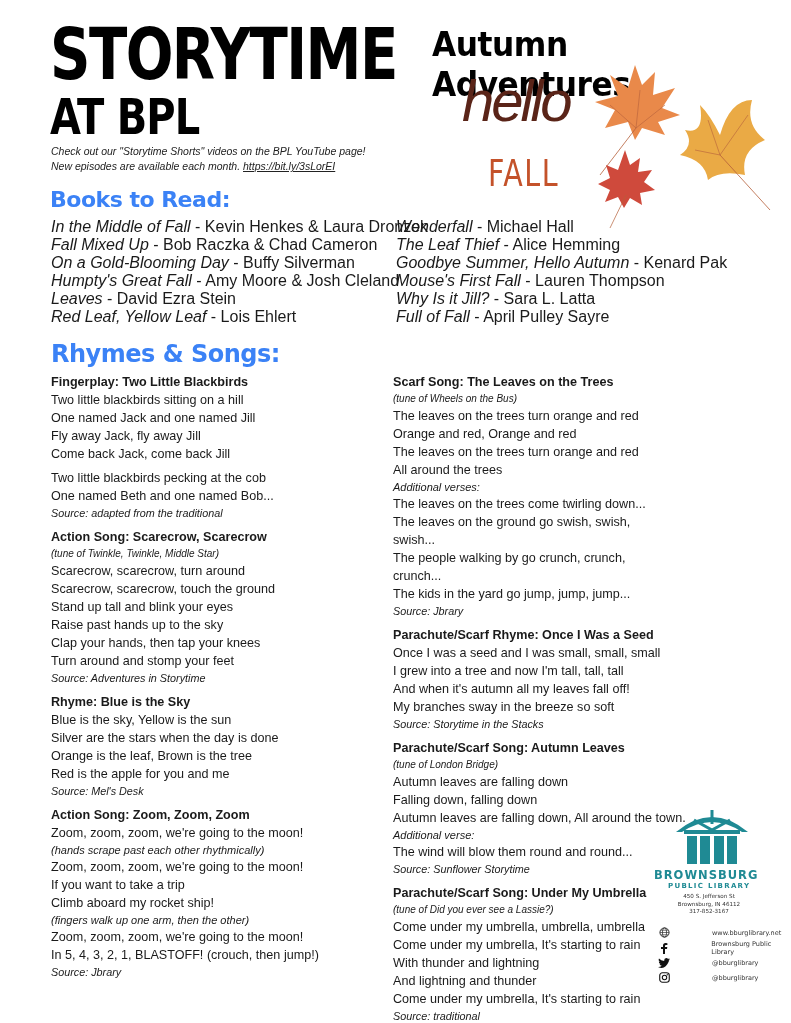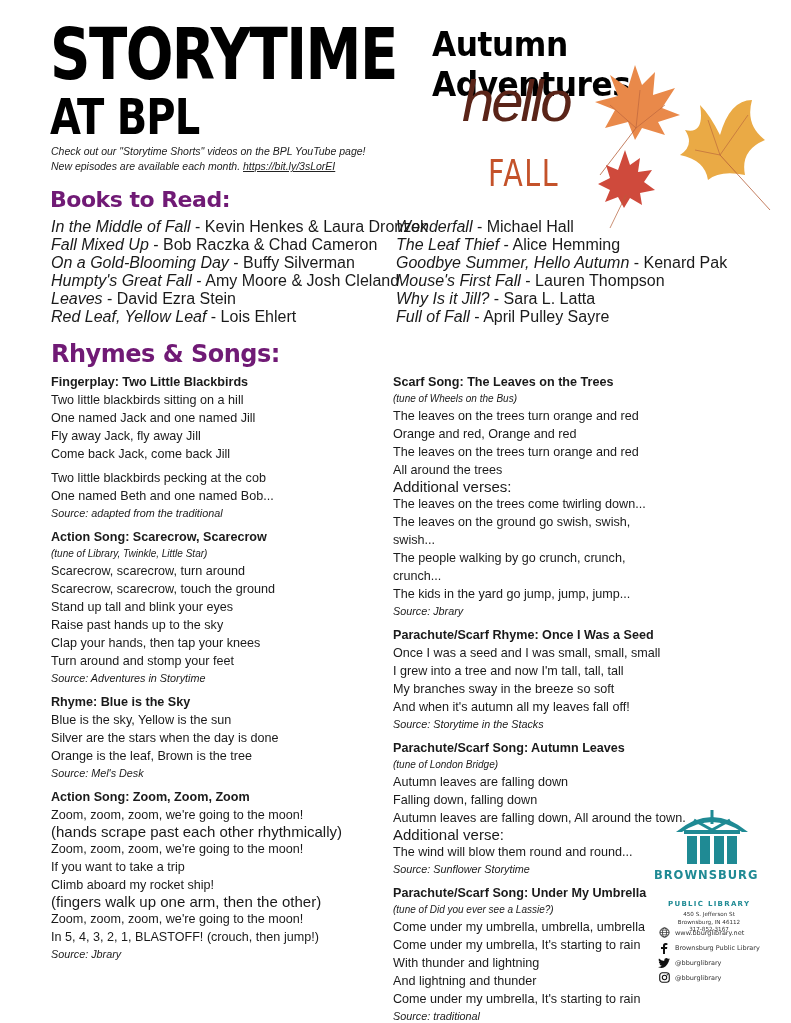--- a/index.html
+++ b/index.html
@@ -15,49 +15,49 @@
   .intro a { color: #222; text-decoration: underline; margin-top: 40px; }
 
   .autumn-title { left: 432px; top: 24px; font-family: "DejaVu Sans", sans-serif; font-weight: bold;
                   font-size: 34px; line-height: 40px; color: #000; letter-spacing: -0.5px; transform: scaleX(0.92); transform-origin: left top; }
   .hello { left: 462px; top: 70px; font-family: Liberation Sans, sans-serif; font-style: italic;
            font-size: 58px; line-height: 62px; color: #5a2418; letter-spacing: -3px; }
   .fall { left: 488px; top: 150px; font-family: "DejaVu Sans", sans-serif; font-size: 38px; line-height: 46px;
           color: #c4522a; letter-spacing: 2px; transform: scaleX(0.75); transform-origin: left top; }
   .leaves { left: 580px; top: 60px; width: 200px; height: 170px; }
 
-  .section-h { font-family: "DejaVu Sans", sans-serif; font-weight: bold; font-size: 22px; line-height: 28px; color: #701a75; letter-spacing: -0.5px; }
+  .section-h { font-family: "DejaVu Sans", sans-serif; font-weight: bold; font-size: 22px; line-height: 28px; color: #3b82f6; letter-spacing: -0.5px; }
 
   .books-h { left: 50px; top: 186px; }
   .books-col { font-size: 16px; line-height: 18px; color: #1a1a1a; }
   .books-left { left: 51px; top: 218px; }
   .books-right { left: 396px; top: 218px; }
   .books-col .b-title { font-style: italic; }
 
   .rhymes-h { left: 51px; top: 340px; font-size: 24px; }
 
   .rcol { font-size: 12.6px; line-height: 18px; color: #1a1a1a; }
   .rleft { left: 51px; top: 373px; width: 330px; }
   .rright { left: 393px; top: 373px; width: 270px; }
   .block { margin-bottom: 7px; }
   .block .h { font-weight: bold; font-size: 12.6px; line-height: 18px; }
   .block .tune { font-style: italic; font-size: 10px; line-height: 16px; }
   .block .src { font-style: italic; font-size: 10.8px; line-height: 16px; }
-  .block .note { font-size: 15px; line-height: 16px; }
+  .block .note { font-style: italic; font-size: 11px; line-height: 16px; }
   .block .gap { height: 6px; }
   .inline-note { }
 
   .logo { left: 660px; top: 808px; width: 110px; }
   .logo-icon { display: block; margin: 0 auto 0 12px; }
   .lib-name { font-family: "DejaVu Sans", sans-serif; font-weight: bold; font-size: 11.5px; letter-spacing: 1px; color: #1f8a94; margin-top: 2px; margin-left: -6px; }
-  .lib-sub { font-family: "DejaVu Sans", sans-serif; font-weight: bold; font-size: 7px; letter-spacing: 1.3px; color: #1f8a94; margin-left: 8px; margin-top: 18px; }
+  .lib-sub { font-family: "DejaVu Sans", sans-serif; font-weight: bold; font-size: 7px; letter-spacing: 1.3px; color: #1f8a94; margin-left: 8px; }
   .addr { font-family: "DejaVu Sans", sans-serif; font-size: 5.6px; line-height: 7.5px; color: #333; text-align: center; width: 90px; margin-top: 3px; margin-left: 4px; }
 
   .social { left: 658px; top: 925px; font-family: "DejaVu Sans", sans-serif; font-size: 6.5px; color: #333; }
-  .social .row { display: flex; align-items: center; height: 15px; }
+  .social .row { display: flex; align-items: center; height: 15px; gap: 37px; }
   .social .ico { width: 12px; height: 12px; display: inline-flex; align-items: center; justify-content: center; margin-right: 5px; }
 </style>
 </head>
 <body>
 
 <div class="abs title-big">STORYTIME</div>
 <div class="abs title-sub">AT BPL</div>
 <div class="abs intro">
   <div>Check out our "Storytime Shorts" videos on the BPL YouTube page!</div>
   <div><span>New episodes are available each month. </span><a>https://bit.ly/3sLorEI</a></div>
@@ -110,34 +110,35 @@
     <div>One named Jack and one named Jill</div>
     <div>Fly away Jack, fly away Jill</div>
     <div>Come back Jack, come back Jill</div>
     <div class="gap"></div>
     <div>Two little blackbirds pecking at the cob</div>
     <div>One named Beth and one named Bob...</div>
     <div class="src">Source: adapted from the traditional</div>
   </div>
   <div class="block">
     <div class="h">Action Song: Scarecrow, Scarecrow</div>
-    <div class="tune">(tune of Library, Twinkle, Little Star)</div>
+    <div class="tune">(tune of Twinkle, Twinkle, Middle Star)</div>
     <div>Scarecrow, scarecrow, turn around</div>
     <div>Scarecrow, scarecrow, touch the ground</div>
     <div>Stand up tall and blink your eyes</div>
     <div>Raise past hands up to the sky</div>
     <div>Clap your hands, then tap your knees</div>
     <div>Turn around and stomp your feet</div>
     <div class="src">Source: Adventures in Storytime</div>
   </div>
   <div class="block">
     <div class="h">Rhyme: Blue is the Sky</div>
     <div>Blue is the sky, Yellow is the sun</div>
     <div>Silver are the stars when the day is done</div>
     <div>Orange is the leaf, Brown is the tree</div>
+    <div>Red is the apple for you and me</div>
     <div class="src">Source: Mel's Desk</div>
   </div>
   <div class="block">
     <div class="h">Action Song: Zoom, Zoom, Zoom</div>
     <div>Zoom, zoom, zoom, we're going to the moon!</div>
     <div class="note">(hands scrape past each other rhythmically)</div>
     <div>Zoom, zoom, zoom, we're going to the moon!</div>
     <div>If you want to take a trip</div>
     <div>Climb aboard my rocket ship!</div>
     <div class="note">(fingers walk up one arm, then the other)</div>
@@ -159,22 +160,22 @@
     <div>The leaves on the trees come twirling down...</div>
     <div>The leaves on the ground go swish, swish, swish...</div>
     <div>The people walking by go crunch, crunch, crunch...</div>
     <div>The kids in the yard go jump, jump, jump...</div>
     <div class="src">Source: Jbrary</div>
   </div>
   <div class="block">
     <div class="h">Parachute/Scarf Rhyme: Once I Was a Seed</div>
     <div>Once I was a seed and I was small, small, small</div>
     <div>I grew into a tree and now I'm tall, tall, tall</div>
+    <div>And when it's autumn all my leaves fall off!</div>
     <div>My branches sway in the breeze so soft</div>
-    <div>And when it's autumn all my leaves fall off!</div>
     <div class="src">Source: Storytime in the Stacks</div>
   </div>
   <div class="block">
     <div class="h">Parachute/Scarf Song: Autumn Leaves</div>
     <div class="tune">(tune of London Bridge)</div>
     <div>Autumn leaves are falling down</div>
     <div>Falling down, falling down</div>
     <div style="white-space:nowrap">Autumn leaves are falling down, All around the town.</div>
     <div class="note">Additional verse:</div>
     <div>The wind will blow them round and round...</div>

